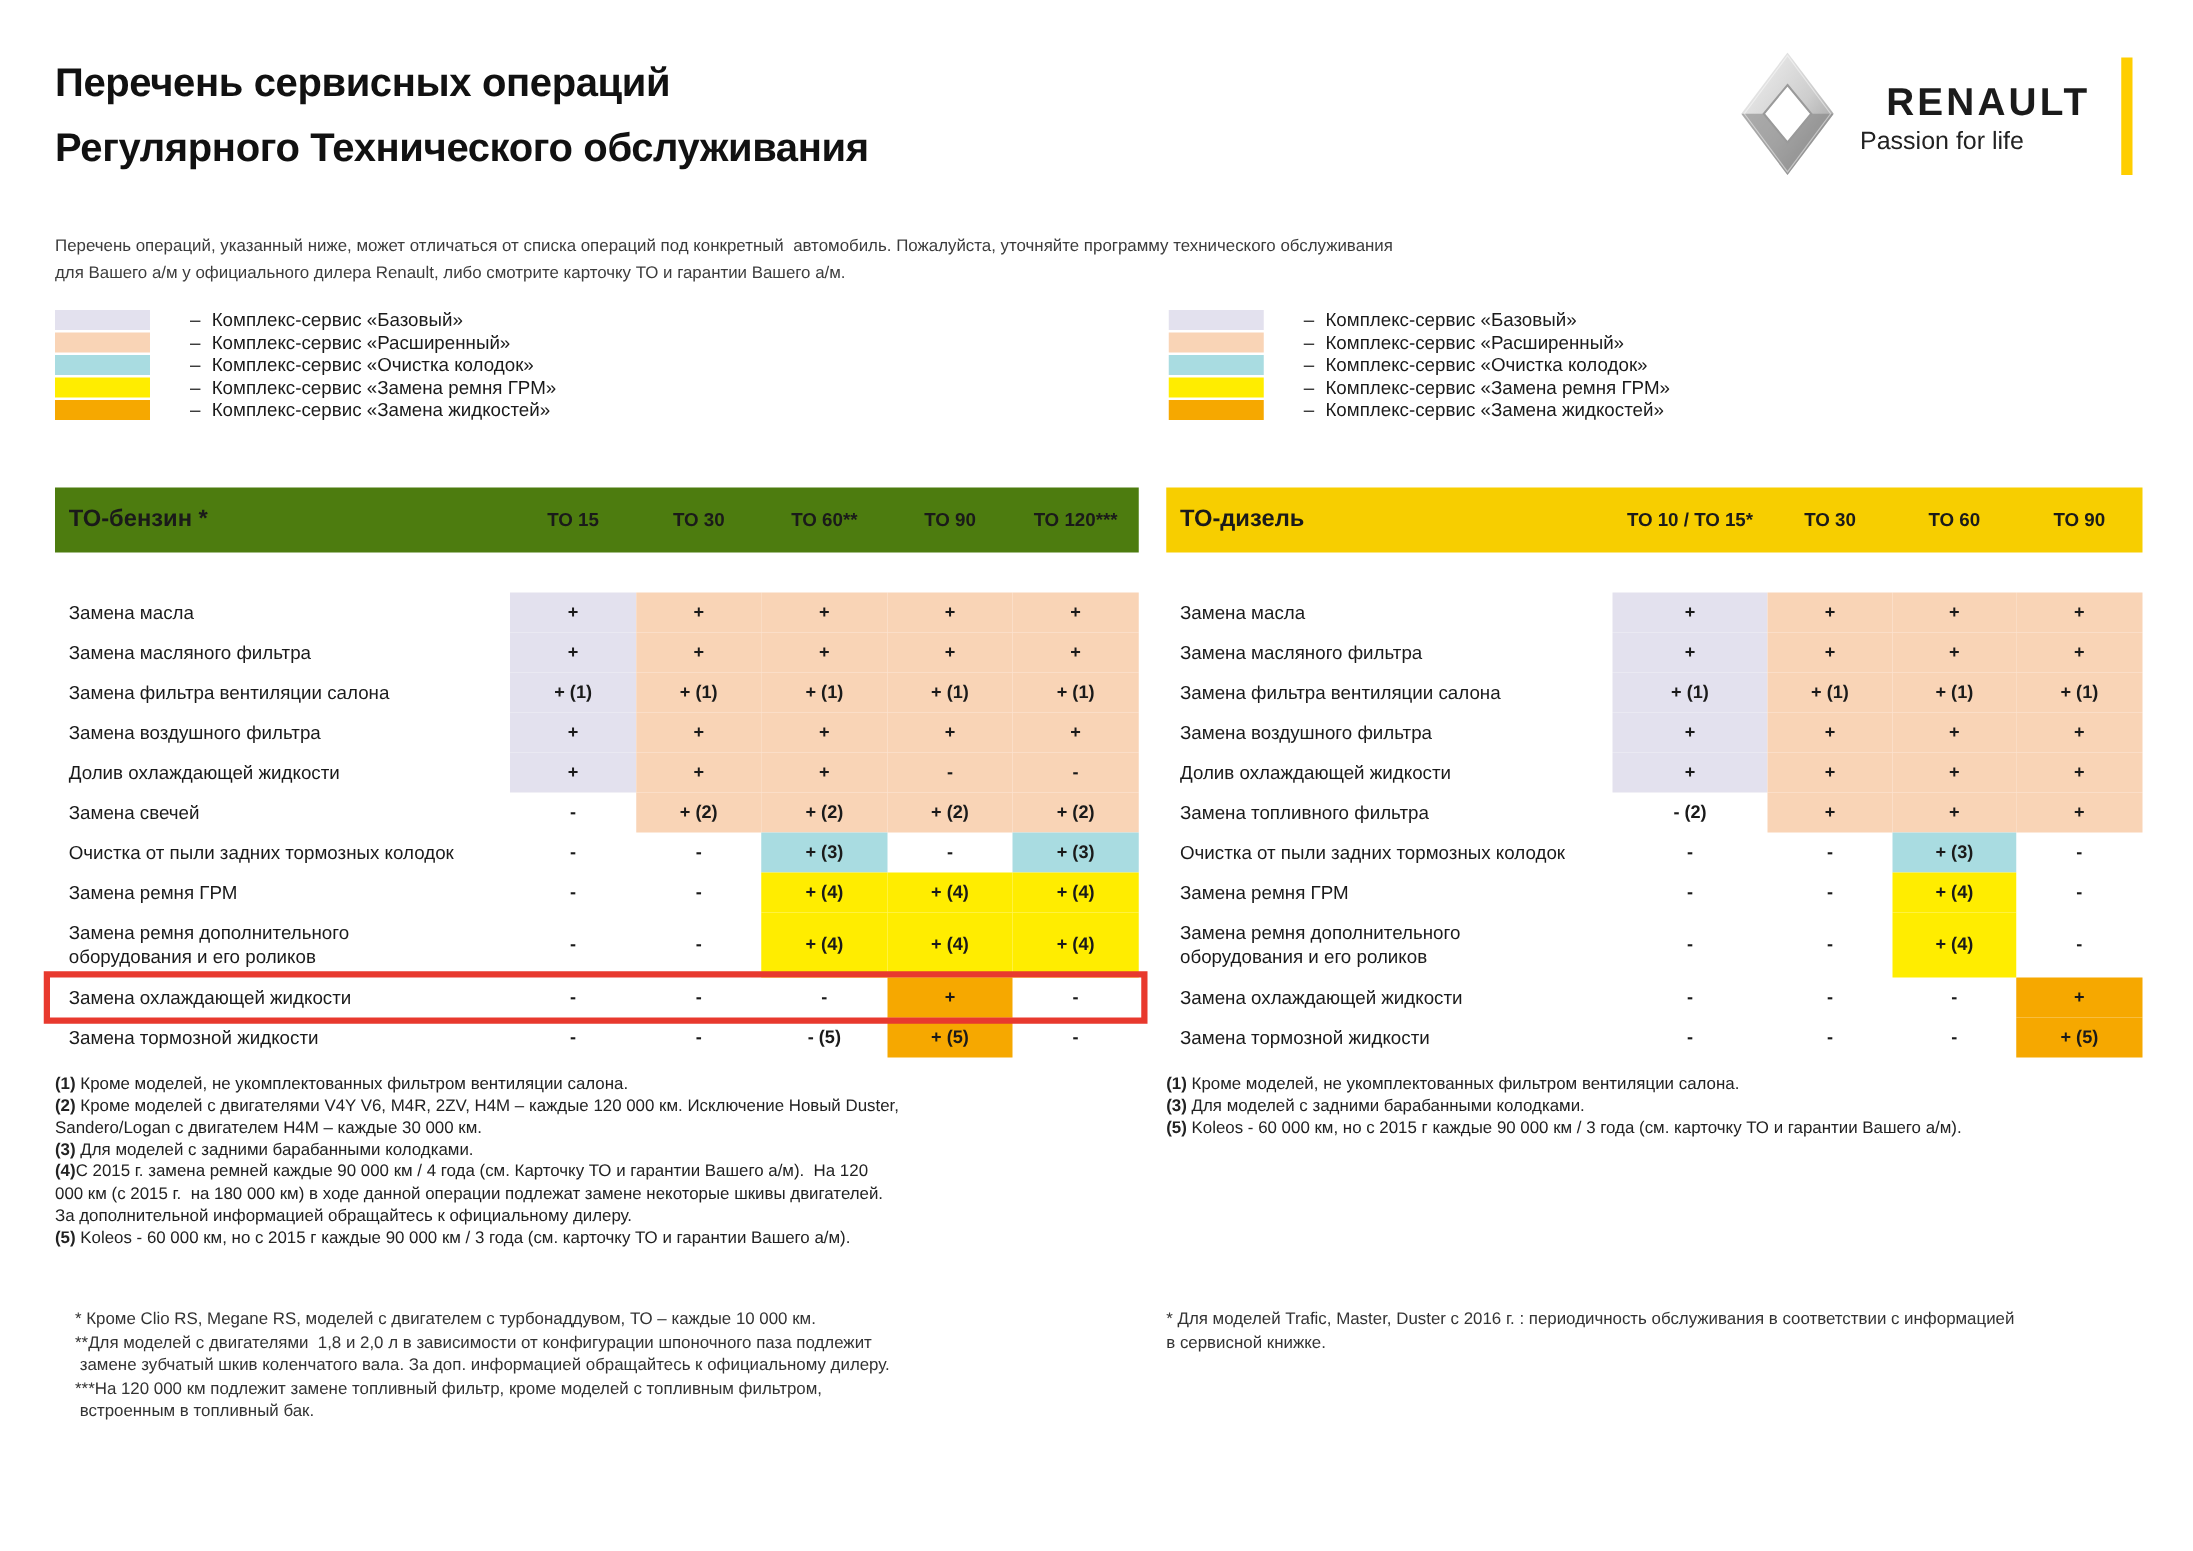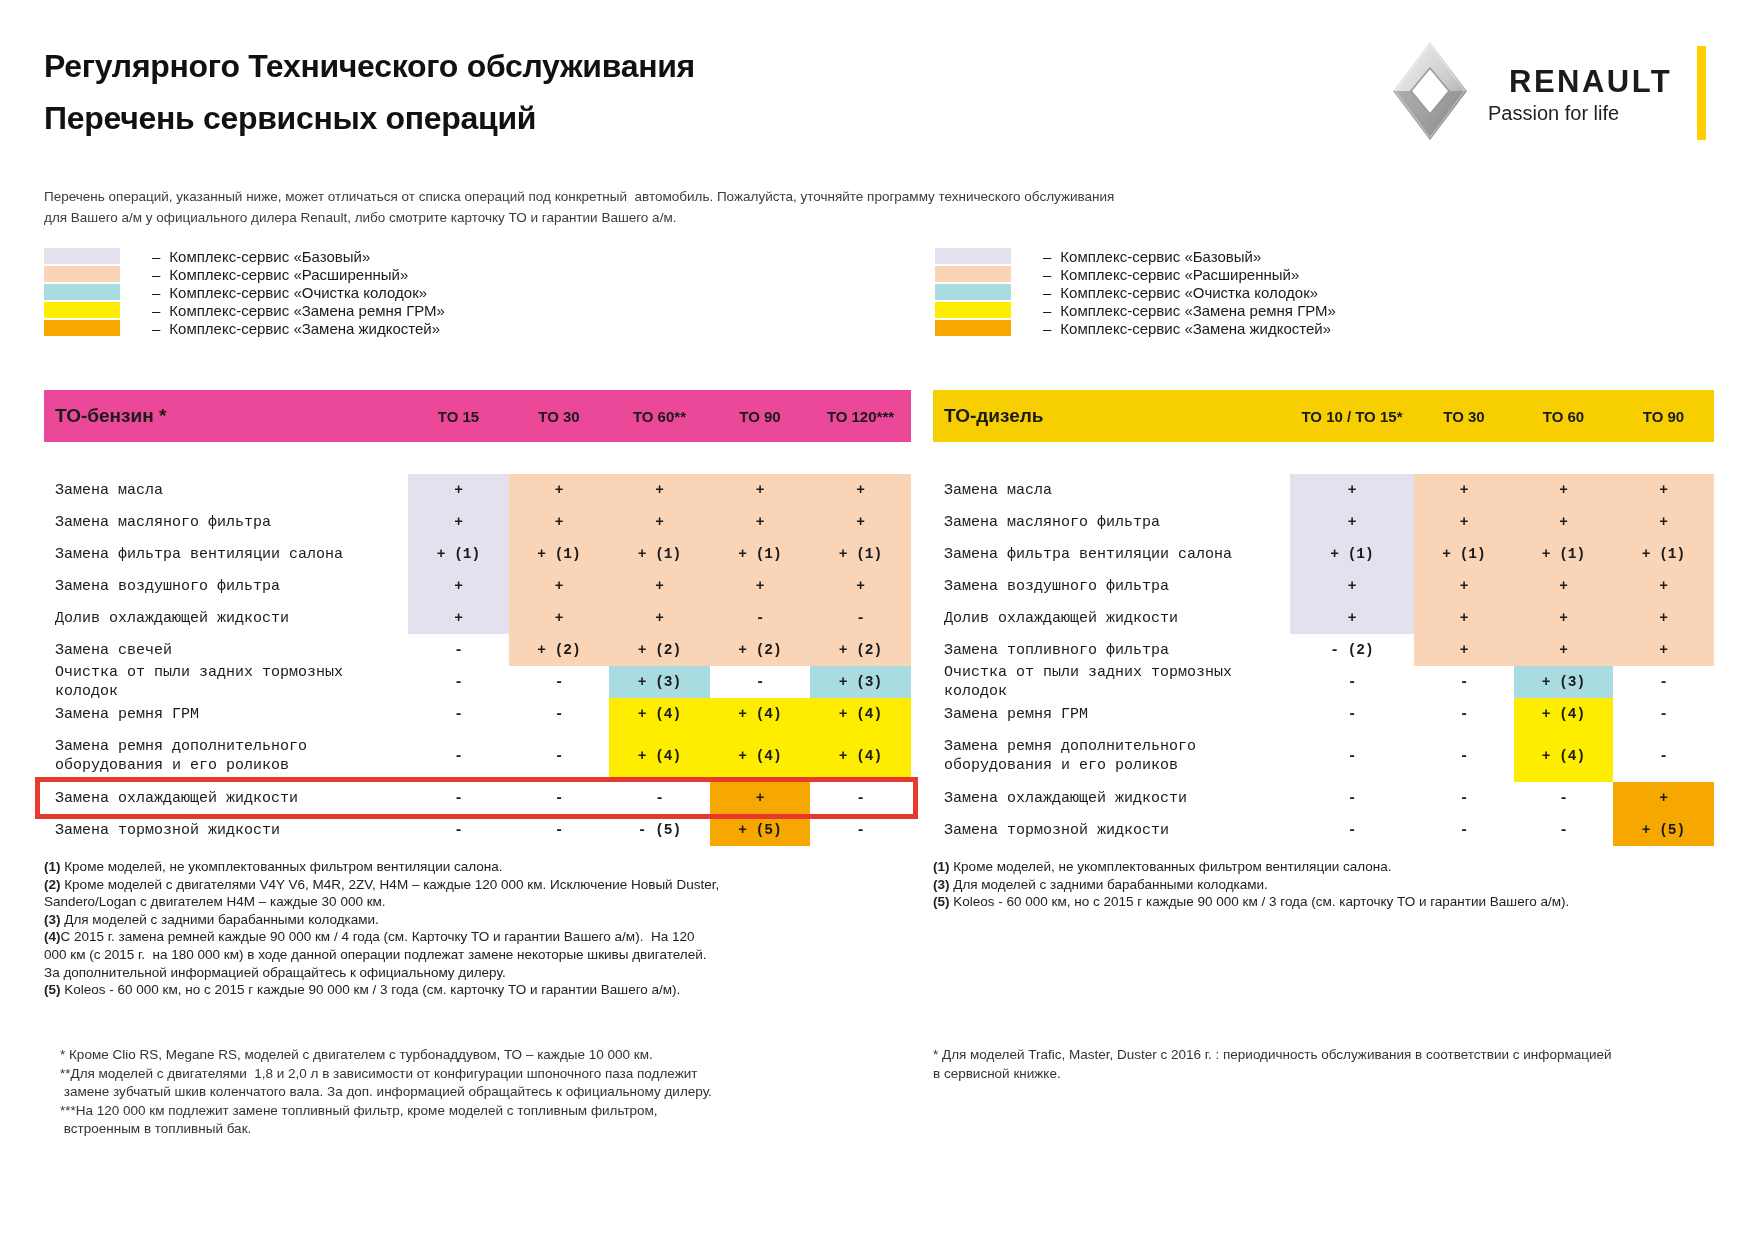--- a/index.html
+++ b/index.html
@@ -28,21 +28,21 @@
   .lg-text{margin-left:9px;font-size:15px;color:#1a1a1a;}
 
   
   .stable{position:absolute;top:390px;}
   .table-petrol{left:44px;width:867px;}
   .table-diesel{left:933px;width:781px;}
   .thead{display:flex;align-items:center;height:52px;}
   .t-title{font-size:19px;font-weight:700;padding-left:11px;box-sizing:border-box;}
   .t-col{font-size:15px;font-weight:700;text-align:center;box-sizing:border-box;}
   .tbody{margin-top:32px;}
-  .trow{display:flex;height:32px;position:relative;font-family:Liberation Mono, monospace;}
+  .trow{display:flex;height:32px;position:relative;}
   .trow.tall{height:52px;}
   .t-label{font-size:15px;display:flex;align-items:center;padding-left:11px;
            box-sizing:border-box;white-space:pre-line;line-height:19px;}
   .t-cell{font-size:14.5px;font-weight:700;display:flex;align-items:center;
           justify-content:center;box-sizing:border-box;}
   .hl-frame{position:absolute;left:-9px;right:-7px;top:-5px;bottom:-5px;
             border:5px solid #e8392e;pointer-events:none;z-index:2;}
 
   
   .fnotes{position:absolute;top:858px;font-size:13.5px;line-height:17.6px;color:#222;}
@@ -55,22 +55,22 @@
                color:#333;white-space:pre-wrap;}
   .note-left{left:44px;width:840px;margin-left:16px;}
   .note-right{left:933px;width:810px;}
 </style>
 </head>
 <body>
 
 <div class="page">
 
   <div class="title">
+    <div>Перечень сервисных операций</div>
     <div>Регулярного Технического обслуживания</div>
-    <div>Перечень сервисных операций</div>
   </div>
 
   <svg class="diamond" width="74" height="98" viewBox="0 0 74 98">
     <defs>
       <linearGradient id="dg" x1="0" y1="0" x2="1" y2="1">
         <stop offset="0" stop-color="#f4f4f4"></stop>
         <stop offset="0.55" stop-color="#cdcdcd"></stop>
         <stop offset="1" stop-color="#8c8c8c"></stop>
       </linearGradient>
     </defs>
@@ -136,21 +136,21 @@
         <span class="lg-text">Комплекс-сервис «Замена ремня ГРМ»</span>
       </div>
       <div class="lg-row">
         <span class="lg-swatch" style="background: rgb(246, 168, 0);"></span>
         <span class="lg-dash">–</span>
         <span class="lg-text">Комплекс-сервис «Замена жидкостей»</span>
       </div>
     </div>
 
   <div class="stable table-petrol">
-      <div class="thead" style="background: #ec4899;">
+      <div class="thead" style="background: #4d7c0f;">
         <div class="t-title" style="width: 364px;">ТО-бензин *</div>
         <div class="t-col" style="width: 101px;">ТО 15</div>
         <div class="t-col" style="width: 100px;">ТО 30</div>
         <div class="t-col" style="width: 101px;">ТО 60**</div>
         <div class="t-col" style="width: 100px;">ТО 90</div>
         <div class="t-col" style="width: 101px;">ТО 120***</div>
       </div>
       <div class="tbody">
         <div class="trow">
           <div class="t-label" style="width: 364px;">Замена масла</div>

